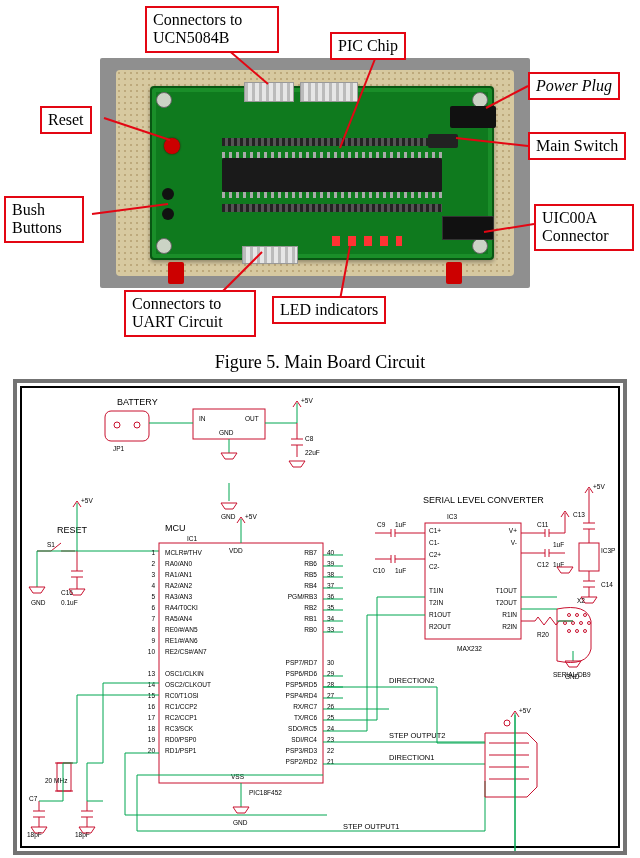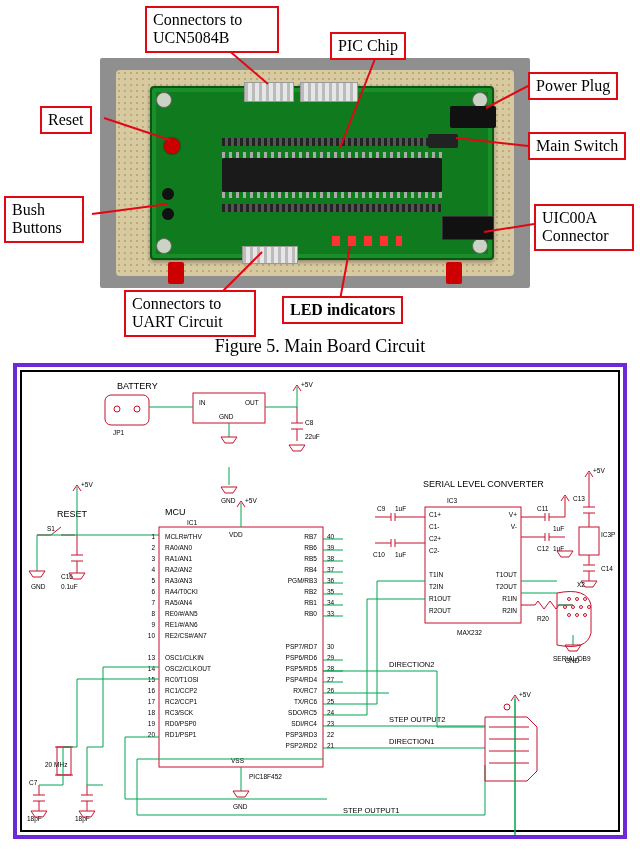--- a/index.html
+++ b/index.html
@@ -15,21 +15,21 @@
   html, body {
     margin: 0;
     padding: 0;
     width: 640px;
     height: 858px;
     font-family: "Times New Roman", serif;
     background: #fff;
     color: #000;
   }
   .page { width: 640px; height: 686px; position: relative; }
-  .caption { text-align: center; font-size: 18px; margin: 4px 0 6px; }
+  .caption { text-align: center; font-size: 18px; margin: 20px 0 6px; }
   
   .callout {
     position: absolute;
     border: 2px solid var(--red);
     padding: 3px 6px;
     background: #fff;
     font-size: 16px;
     line-height: 1.15;
     white-space: nowrap;
   }
@@ -98,21 +98,21 @@
   .pcb .uart-conn {
     position:absolute; left:90px; bottom:-6px; width:54px; height:16px; background:#e6e6e6; border:1px solid #999;
     background-image: repeating-linear-gradient(90deg,#bbb 0 3px,transparent 3px 7px);
   }
   .photo .standoff {
     position:absolute; bottom:4px; width:16px; height:22px; background:#c00; border-radius:2px;
   }
   .photo .standoff.l { left:68px; } .photo .standoff.r { right:68px; }
 
   
-  .schem-wrap { width: 614px; margin: 0 auto; border: 4px solid #6d28d9; box-sizing: border-box; }
+  .schem-wrap { width: 614px; margin: 0 auto; border: 4px solid #737373; box-sizing: border-box; }
   .schem-wrap svg { display:block; }
   .schem-text { font: 9px sans-serif; fill:#000; }
   .schem-text.tiny { font-size: 6.5px; }
   .schem-text.small { font-size: 7.5px; }
   .schem-red-stroke { stroke: var(--schem-red); fill:none; }
   .schem-green-stroke { stroke: var(--schem-green); fill:none; }
   .schem-black-stroke { stroke: #000; fill:none; }
 </style>
 </head>
 <body>
@@ -154,27 +154,27 @@
       <line x1="104" y1="118" x2="170" y2="140"></line>
       <line x1="92" y1="214" x2="168" y2="204"></line>
       <line x1="534" y1="224" x2="484" y2="232"></line>
       <line x1="214" y1="300" x2="262" y2="252"></line>
       <line x1="340" y1="300" x2="350" y2="246"></line>
     </g>
   </svg>
 
   <div class="callout multiline" style="left:145px; top:6px; width:118px;"><span>Connectors to<br>UCN5084B</span></div>
   <div class="callout" style="left:330px; top:32px;"><span>PIC Chip</span></div>
-  <div class="callout" style="left:528px; top:72px;"><span>Power Plug</span></div>
+  <div class="callout" style="left:528px; top:72px;font-style:italic;"><span>Power Plug</span></div>
   <div class="callout" style="left:40px; top:106px;"><span>Reset</span></div>
   <div class="callout" style="left:528px; top:132px;"><span>Main Switch</span></div>
   <div class="callout multiline" style="left:4px; top:196px; width:64px;"><span>Bush<br>Buttons</span></div>
   <div class="callout multiline" style="left:534px; top:204px; width:84px;"><span>UIC00A<br>Connector</span></div>
   <div class="callout multiline" style="left:124px; top:290px; width:116px;"><span>Connectors to<br>UART Circuit</span></div>
-  <div class="callout" style="left:282px; top:296px;font-weight:bold;"><span>LED indicators</span></div>
+  <div class="callout" style="left:272px; top:296px;"><span>LED indicators</span></div>
 </div>
 
 <div class="caption">Figure 5. Main Board Circuit</div>
 
 <div class="schem-wrap">
   <svg width="606" height="468" viewBox="0 0 606 468">
 
     <rect x="4" y="4" width="598" height="460" class="schem-black-stroke" stroke-width="2"></rect>
 
     <text class="schem-text" x="100" y="22">BATTERY</text>

